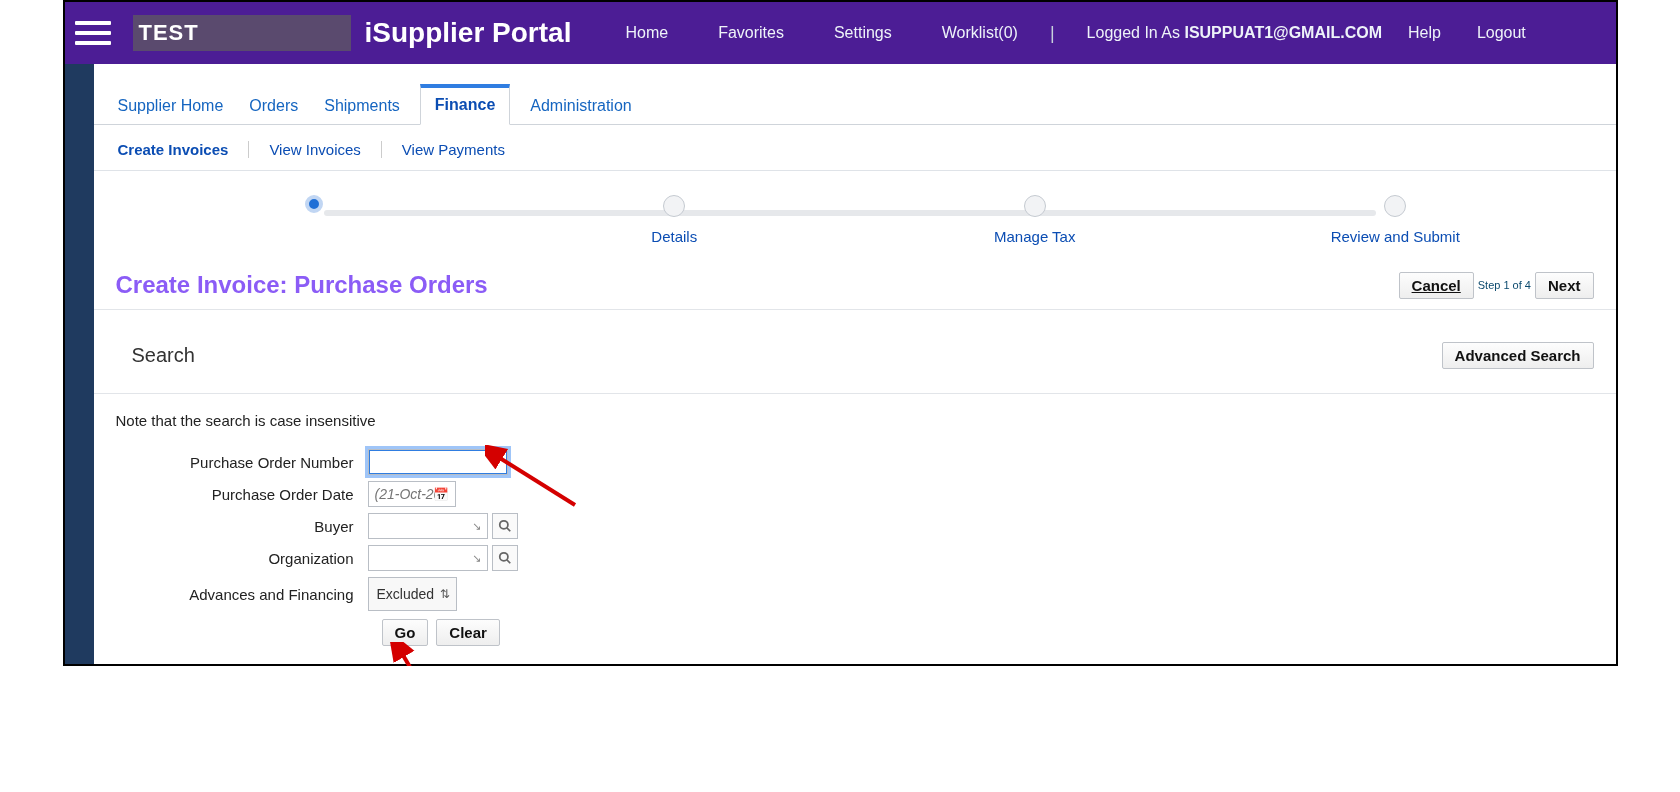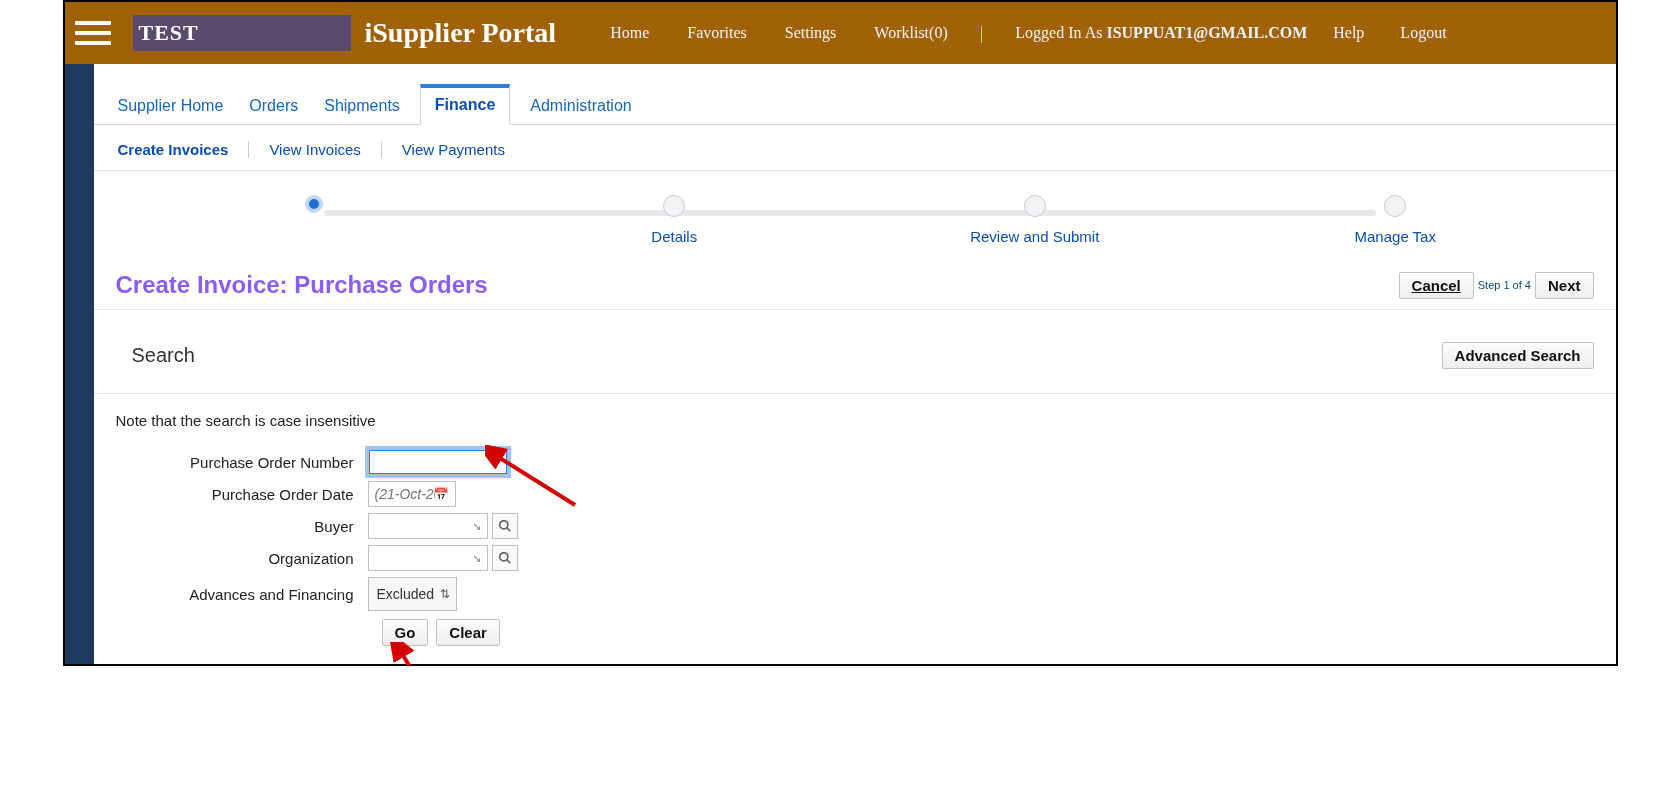--- a/index.html
+++ b/index.html
@@ -12,47 +12,46 @@
   }
   .outer-frame {
     border: 2px solid #000;
     width: 1555px;
     margin: 0 auto;
     background: #fff;
     position: relative;
   }
   
   .top-header {
-    background: #a16207;
+    background: #4c1d95;
     color: #fff;
     display: flex;
     align-items: center;
     height: 62px;
     padding: 0 28px 0 10px;
     gap: 4px;
-    font-family: Liberation Serif, serif;
   }
   .hamburger {
     width: 36px; height: 36px;
     display: flex; flex-direction: column; justify-content: center; gap: 6px;
     cursor: pointer;
     margin-right: 18px;
   }
   .hamburger span { display:block; height:4px; background:#fff; border-radius:1px;}
   .logo-box {
     background: #5a4a6e;
     height: 36px;
     width: 218px;
     display:flex; align-items:center;
     padding-left: 6px;
     margin-right: 6px;
   }
   .logo-text { font-weight: 700; letter-spacing: 1px; font-size:22px; color:#fff;}
   .portal-title { font-size: 28px; font-weight: 600; margin-left: 4px; margin-right: 50px;}
-  .nav-links { display:flex; gap: 38px; align-items:center;}
+  .nav-links { display:flex; gap: 50px; align-items:center;}
   .nav-links a { color:#eef3f9; text-decoration:none; font-size:16px; cursor:pointer;}
   .vbar { margin: 0 28px; color:#c7d0dc; font-size:18px;}
   .logged-in { font-size:16px; color:#eef3f9; margin-right: 22px;}
   .logged-in b { font-weight:700;}
   .right-links { display:flex; gap:36px; align-items:center;}
   .right-links a {color:#eef3f9; text-decoration:none; font-size:16px; cursor:pointer;}
 
   
   .sidebar-strip {
     position:absolute;
@@ -317,25 +316,25 @@
       <div class="train-steps">
         <div class="train-step active">
           <span class="dot"></span>
         </div>
         <div class="train-step">
           <span class="dot"></span>
           <div class="label">Details</div>
         </div>
         <div class="train-step">
           <span class="dot"></span>
-          <div class="label">Review and Submit</div>
+          <div class="label">Manage Tax</div>
         </div>
         <div class="train-step">
           <span class="dot"></span>
-          <div class="label">Manage Tax</div>
+          <div class="label">Review and Submit</div>
         </div>
       </div>
     </div>
 
     <div class="page-heading-row">
       <div class="page-heading">Create Invoice: Purchase Orders</div>
       <button class="btn"><span style="text-decoration:underline">Cancel</span></button>
       <span class="step-indicator">Step 1 of 4</span>
       <button class="btn"><span>Next</span></button>
     </div>

